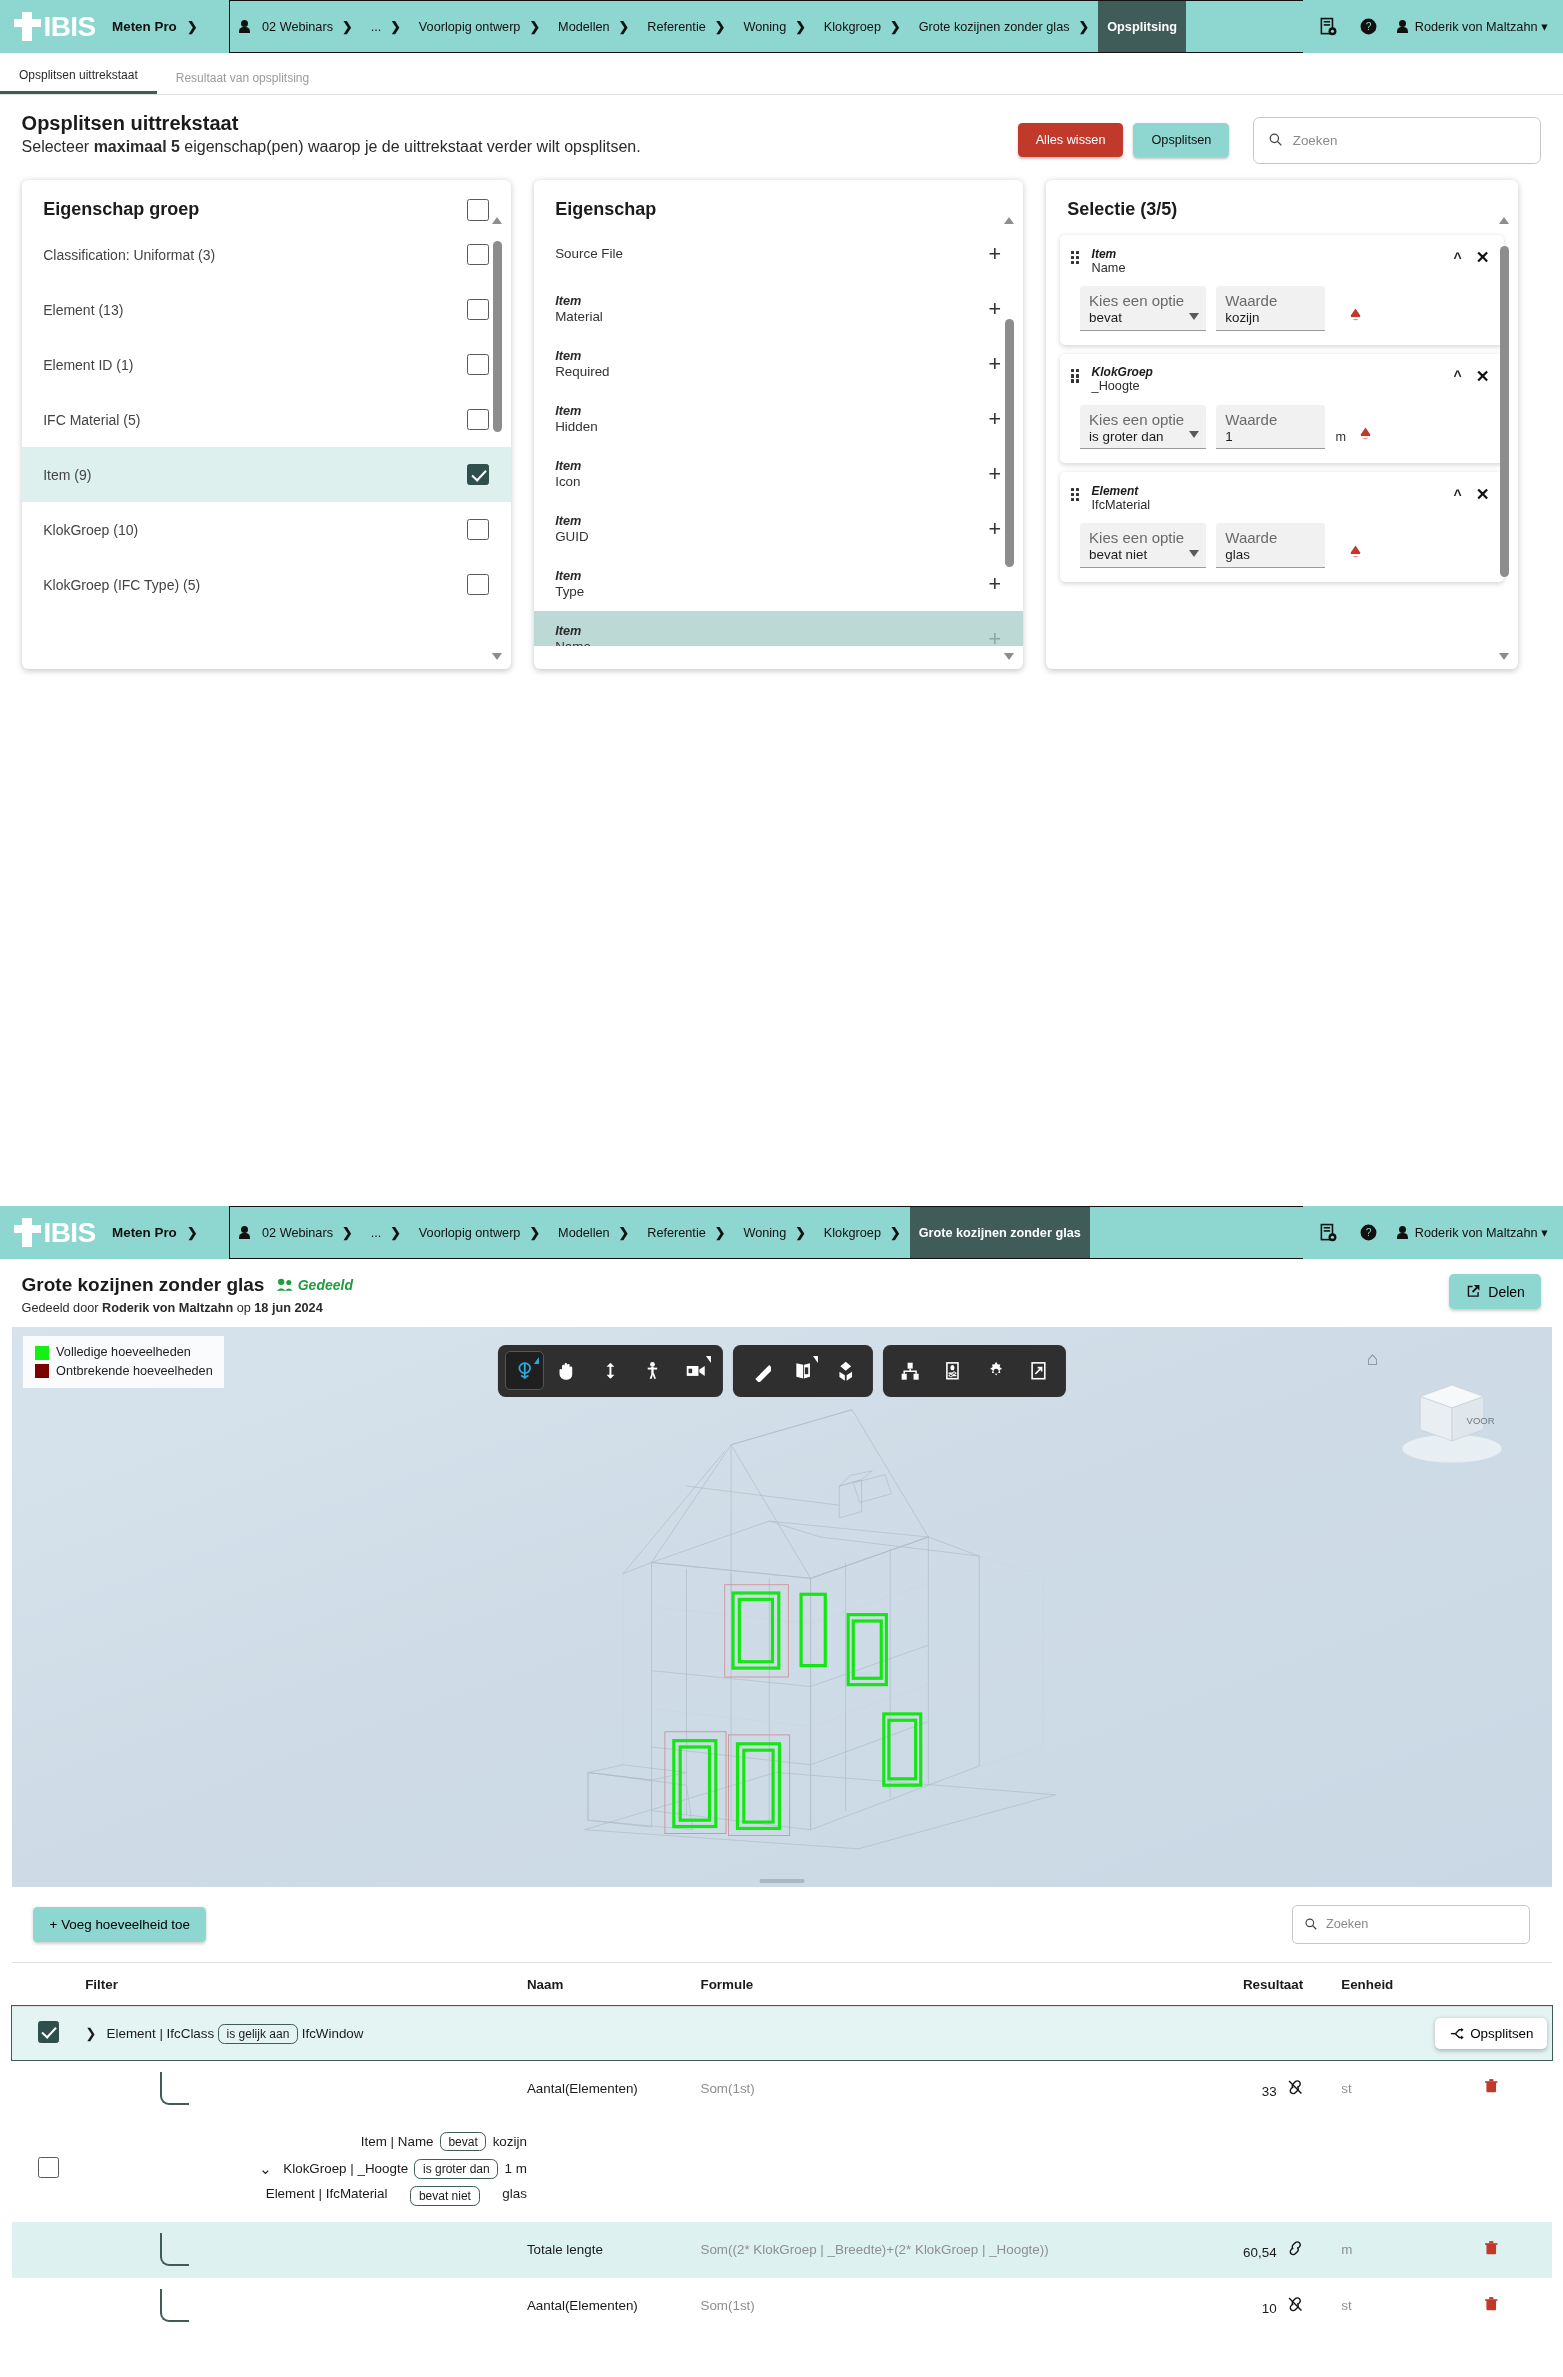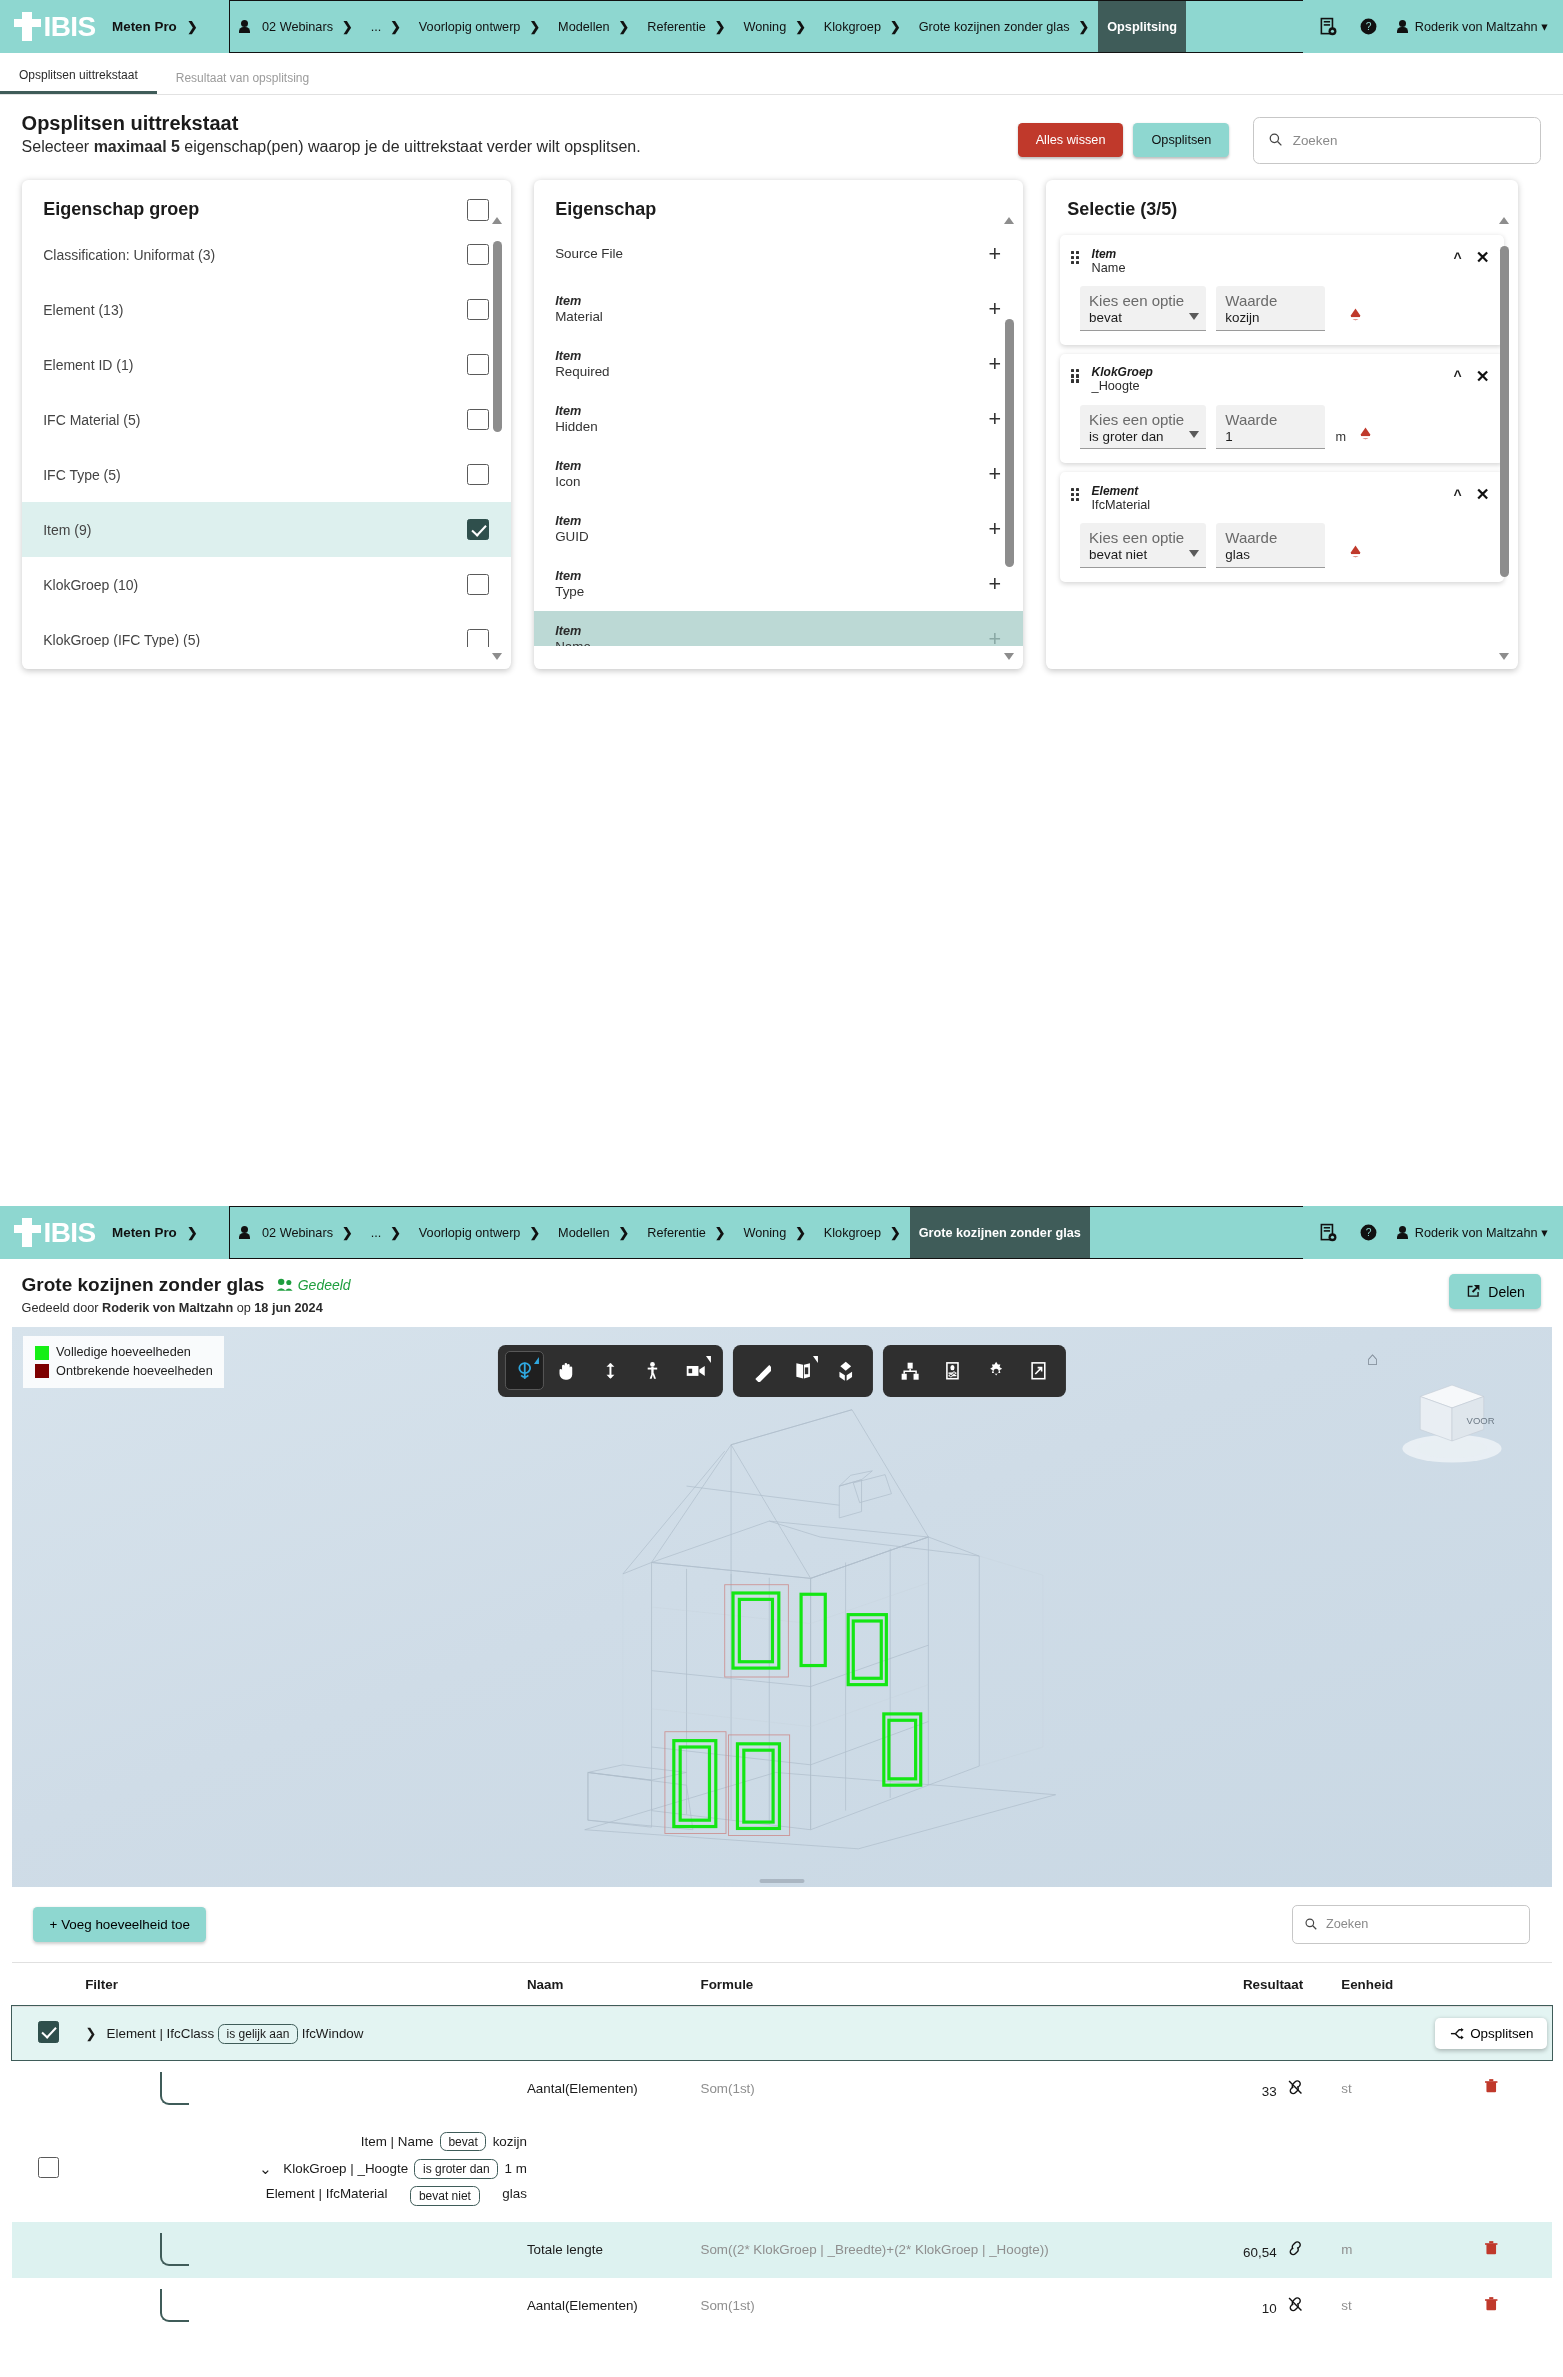--- a/index.html
+++ b/index.html
@@ -180,21 +180,21 @@
     position:absolute; right:7.6px; bottom:10.2px; width:0;height:0;
     border-left:5.7px solid transparent;border-right:5.7px solid transparent;border-top:7px solid #5a5a5a;
   }
   .unit { font-size:12.7px; color:#333; padding-bottom:5.1px; }
   .eraser { padding-bottom:3.8px; }
   .sharebar {
     display:flex; align-items:flex-start; justify-content:space-between;
     padding: 15.3px 21.6px 11.5px 21.6px; background:#fff;
   }
   .sharebar .ttl { font-size:19px; font-weight:700; display:flex; align-items:center; gap:11.5px;}
-  .shared-badge { display:flex; align-items:center; gap:3.8px; color:#1e9e3e; font-style:italic; font-size:14px; font-weight:400;}
+  .shared-badge { display:flex; align-items:center; gap:3.8px; color:#1e9e3e; font-style:italic; font-size:14px; font-weight:700;}
   .sharebar .meta { font-size:12.7px; color:#2b2b2b; margin-top:5.1px;}
   .btn-delen { background:#8ed7d0; border:none; border-radius:5.1px; padding:9px 16.5px; font-size:14px; display:flex;align-items:center;gap:6.4px; cursor:pointer; box-shadow:0 1.3px 3.2px rgba(0,0,0,.2);}
 
   
   .viewer {
     position:relative; height: 560px; margin: 0 11.5px;
     background: linear-gradient(160deg,#d7e3ec 0%, #cfdce7 45%, #c9d8e4 100%);
     overflow:hidden;
   }
   .legend {
@@ -367,24 +367,20 @@
           <div class="row">
             <span>Element (13)</span>
             <span class="cbox"></span>
           </div>
           <div class="row">
             <span>Element ID (1)</span>
             <span class="cbox"></span>
           </div>
           <div class="row">
             <span>IFC Material (5)</span>
-            <span class="cbox"></span>
-          </div>
-          <div class="row">
-            <span>IFC Type (5)</span>
             <span class="cbox"></span>
           </div>
           <div class="row sel">
             <span>Item (9)</span>
             <span class="cbox on"></span>
           </div>
           <div class="row">
             <span>KlokGroep (10)</span>
             <span class="cbox"></span>
           </div>

